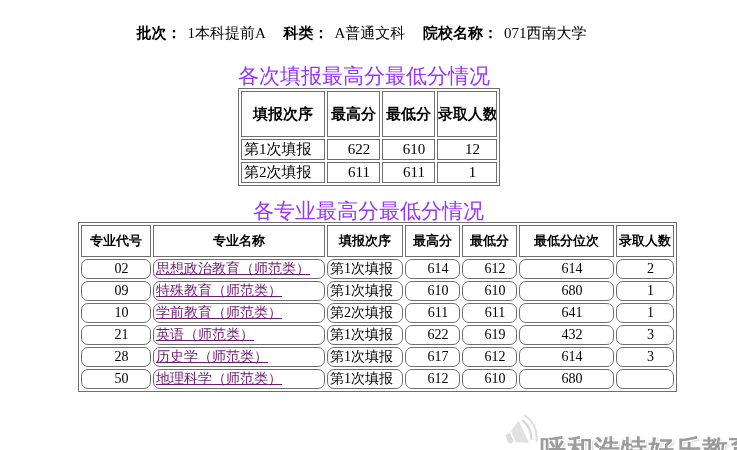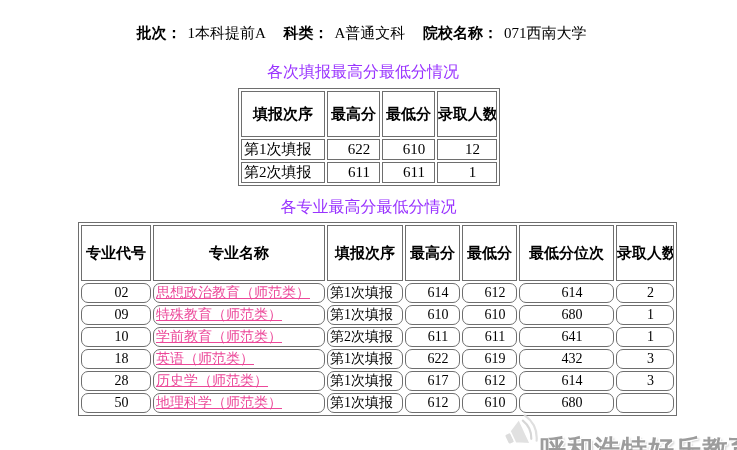--- a/index.html
+++ b/index.html
@@ -7,40 +7,40 @@
   body { font-family: "Liberation Serif", serif; color: #000; }
   .page { position: relative; width: 737px; height: 450px; overflow: hidden; background: #fff; }
 
   
   .info-line { position: absolute; top: 24px; left: 0; width: 737px; text-align: center; font-size: 15px; white-space: nowrap; }
   .info-line .lbl { font-weight: bold; }
   .info-line .val { font-weight: normal; margin-right: 14px; }
   .info-line .lbl { margin-right: 6px; margin-top: 40px; }
 
   
-  .sec-title { position: absolute; font-size: 16px; color: #9933FF; text-align: center; white-space: nowrap; }
+  .sec-title { position: absolute; font-size: 21px; color: #9933FF; text-align: center; white-space: nowrap; }
   .sec-title.t1 { top: 62px; left: 238px; width: 250px; }
   .sec-title.t2 { top: 197px; left: 78px; width: 581px; }
 
   
   table { border-collapse: separate; border-spacing: 2px; border: 1px solid #6e6e6e; table-layout: fixed; background: #fff; }
   th, td { border: 1px solid #6e6e6e; overflow: hidden; white-space: nowrap; }
   th { font-weight: bold; text-align: center; font-size: 15px; margin-top: 36px; }
   td { font-size: 15px; text-align: center; padding-left: 11px; }
   td.left { text-align: left; padding-left: 2px; }
 
   .summary-table { position: absolute; left: 238px; top: 88px; width: 250px; }
   .summary-table th { height: 46px; }
   .summary-table td { height: 20px; }
 
   .majors-table { position: absolute; left: 78px; top: 222px; width: 581px; }
-  .majors-table th { height: 56px; font-size: 15px; }
+  .majors-table th { height: 32px; font-size: 13px; }
   .majors-table td { height: 18px; font-size: 14px; border-radius: 7px; }
 
-  a.major-link { color: #ec4899; text-decoration: underline; }
+  a.major-link { color: #701a75; text-decoration: underline; }
 
   
   .watermark { position: absolute; left: 498px; top: 396px; display: flex; align-items: center; pointer-events: none; }
   .watermark .wm-text {
     font-size: 26px; font-weight: bold; color: #9c9c9c; letter-spacing: 1px; white-space: nowrap;
     text-shadow: -1px -1px 0 #fff, 1px -1px 0 #fff, -1px 1px 0 #fff, 1px 1px 0 #fff, 2px 2px 2px rgba(120,120,120,0.35);
     margin-top: 36px;
   }
   .watermark .wm-icon { width: 40px; height: 40px; margin-right: 2px; opacity: 0.85; }
 </style>
@@ -130,21 +130,21 @@
     <tr>
       <td>10</td>
       <td class="left"><a href="#" class="major-link">学前教育（师范类）</a></td>
       <td class="left">第2次填报</td>
       <td>611</td>
       <td>611</td>
       <td>641</td>
       <td>1</td>
     </tr>
     <tr>
-      <td>18</td>
+      <td>21</td>
       <td class="left"><a href="#" class="major-link">英语（师范类）</a></td>
       <td class="left">第1次填报</td>
       <td>622</td>
       <td>619</td>
       <td>432</td>
       <td>3</td>
     </tr>
     <tr>
       <td>28</td>
       <td class="left"><a href="#" class="major-link">历史学（师范类）</a></td>

